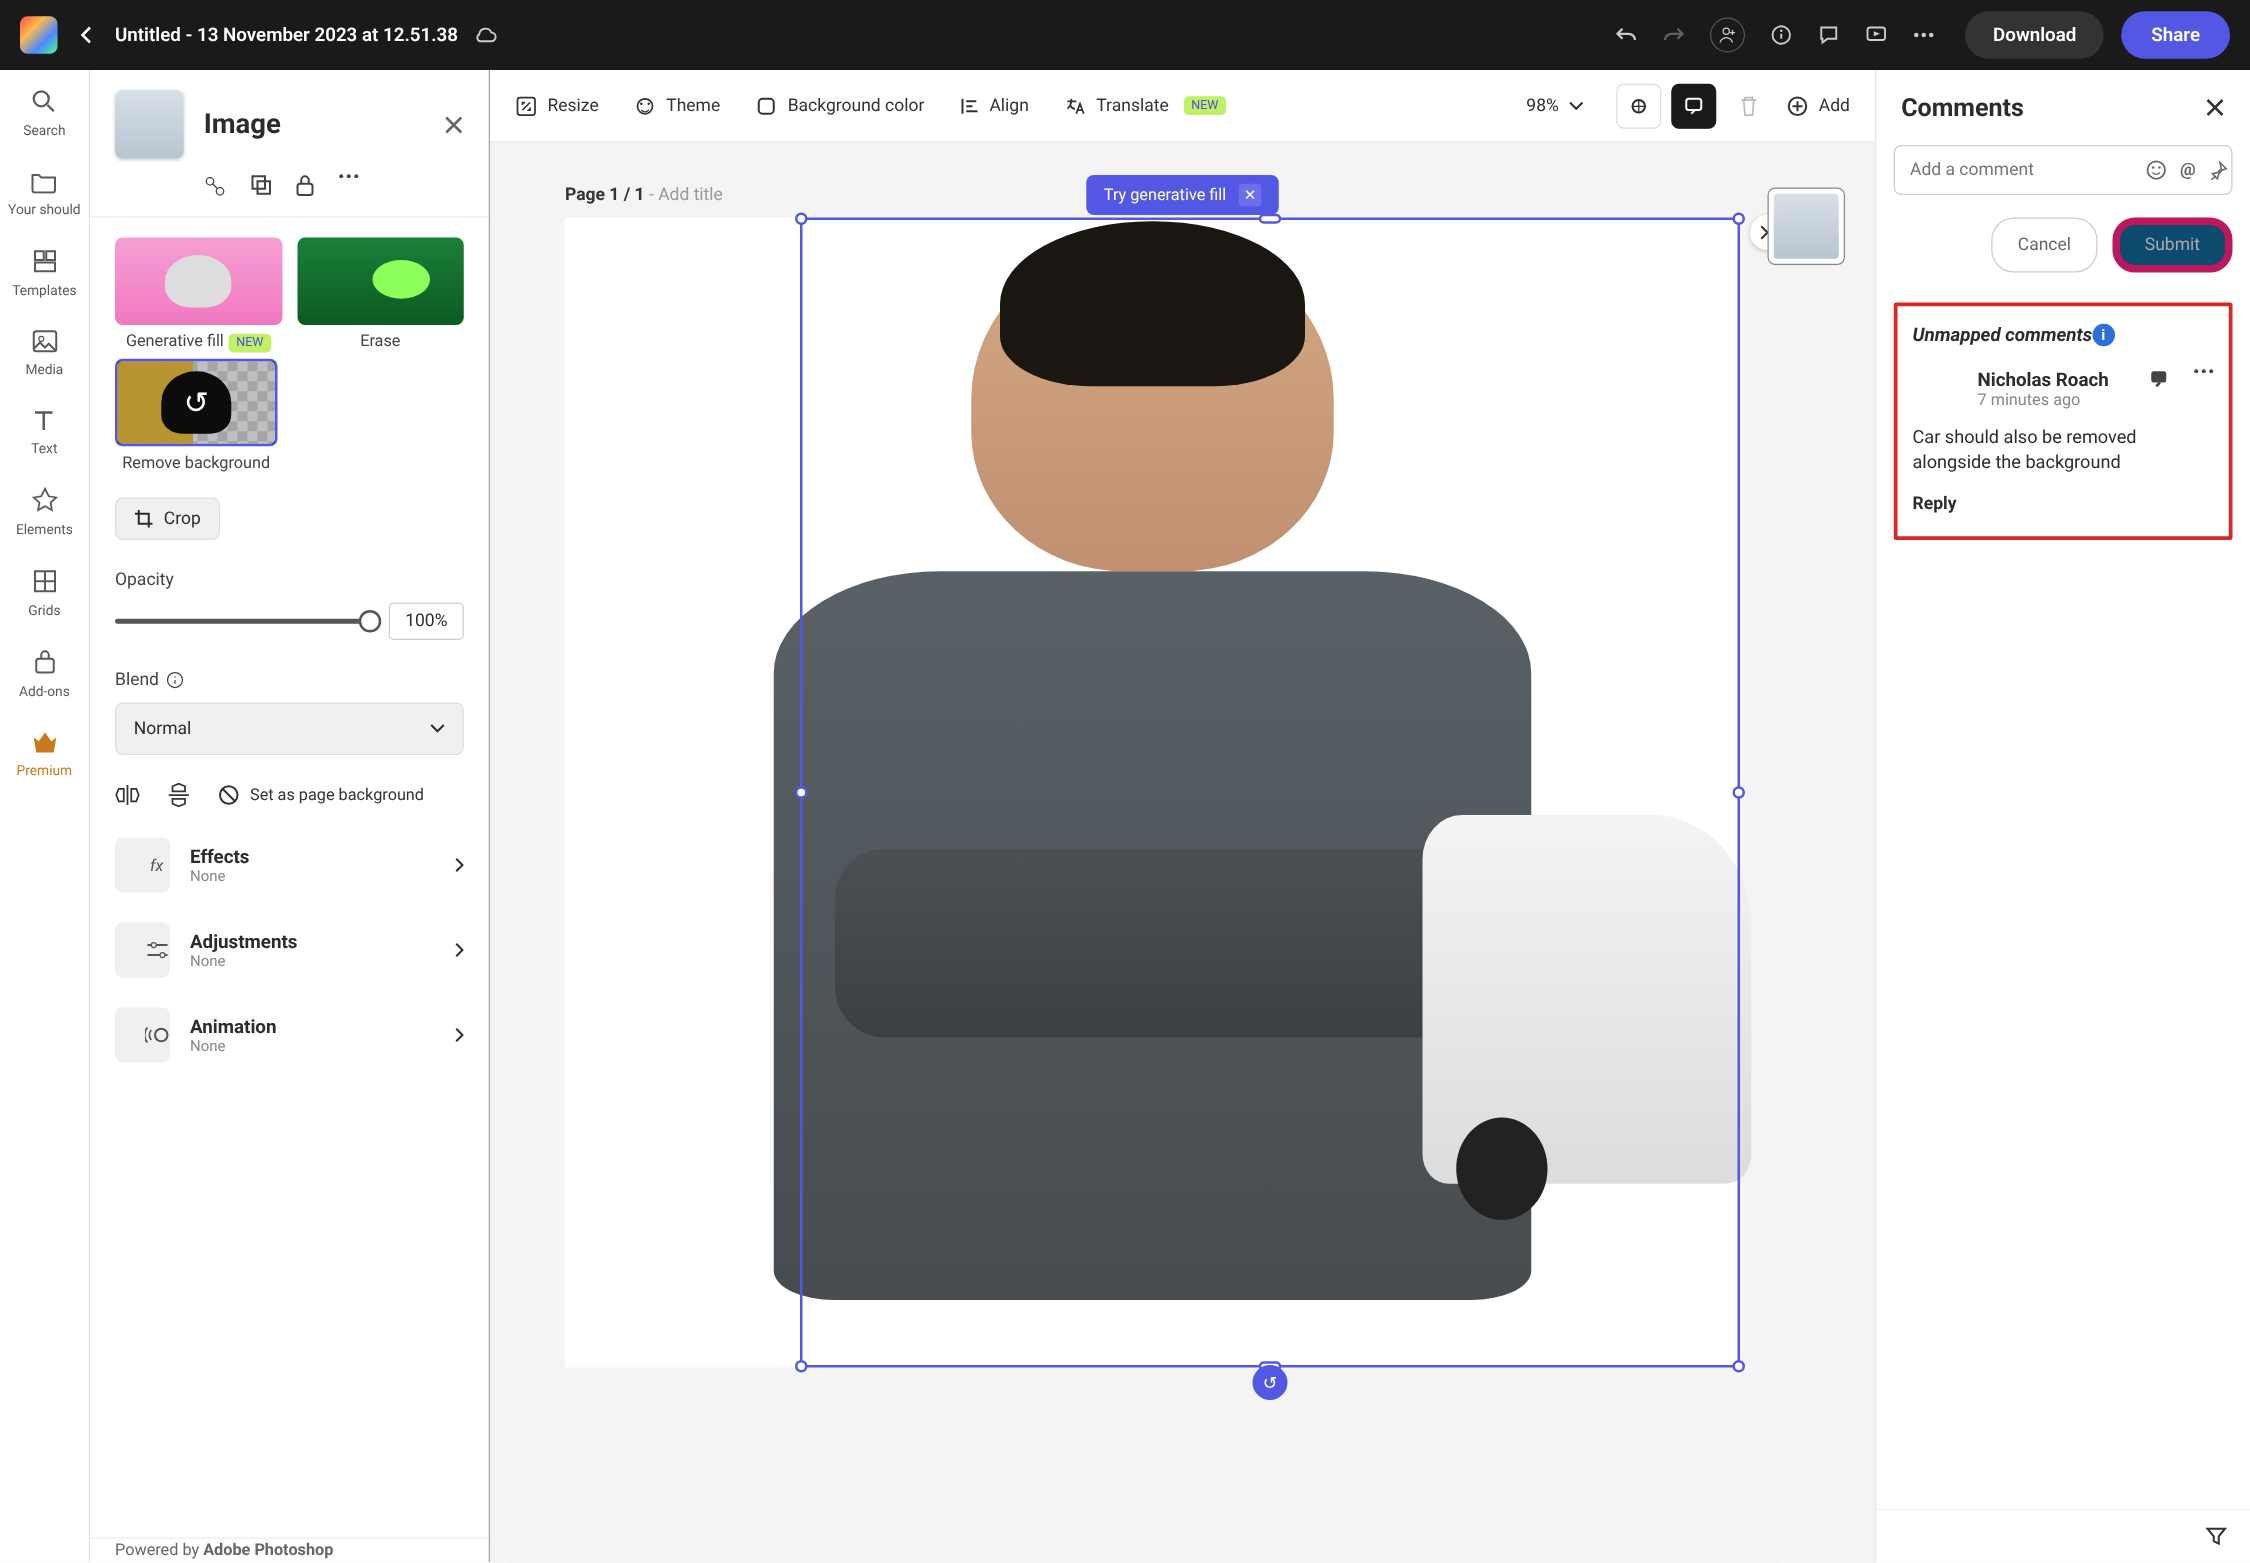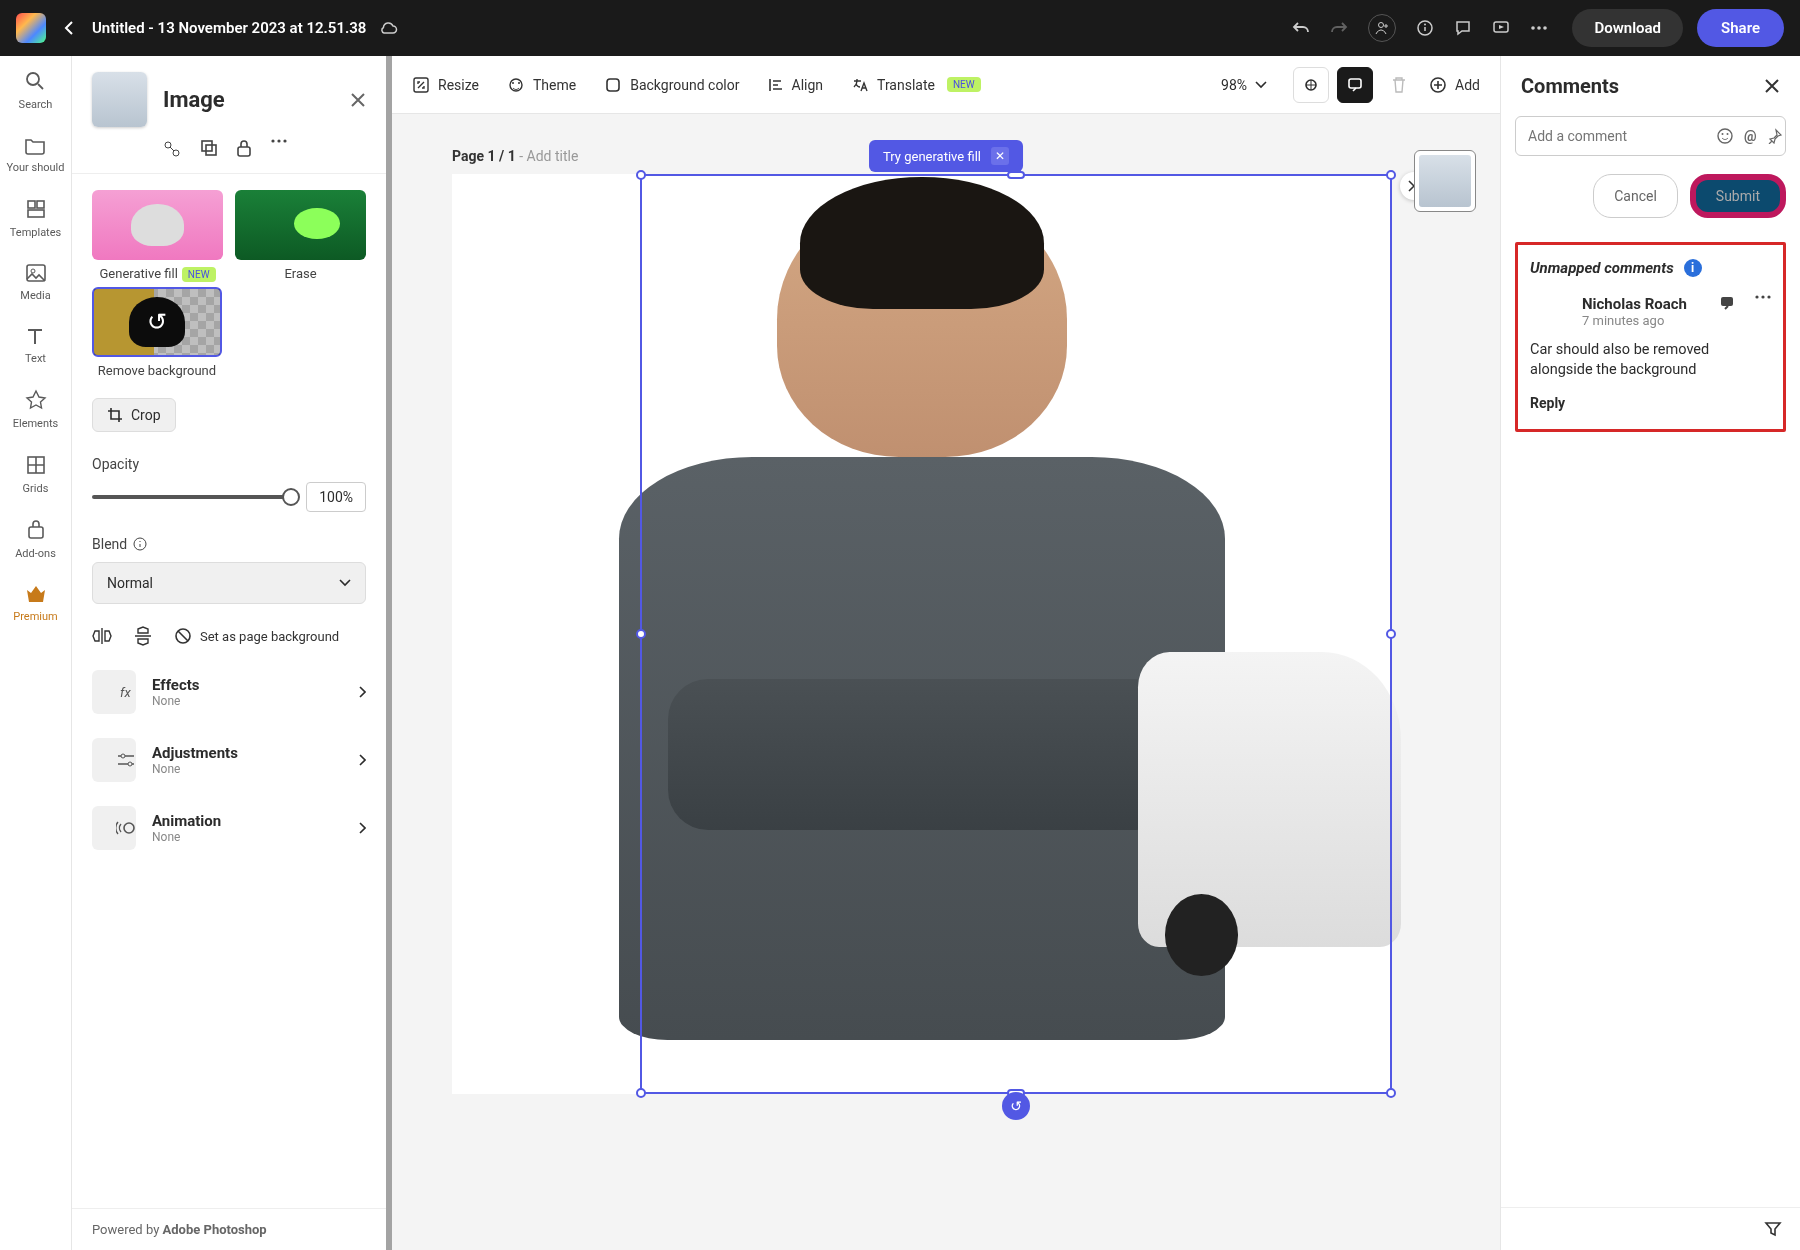--- a/index.html
+++ b/index.html
@@ -12,21 +12,21 @@
 .top-spacer{flex:1}
 .top-ic{color:#ccc;margin:0 10px;cursor:pointer}
 .top-ic.circled{border:1px solid #555;border-radius:50%;width:28px;height:28px;display:flex;align-items:center;justify-content:center}
 .dl-btn{background:#333;color:#fff;border:none;padding:10px 22px;border-radius:20px;font-weight:600;margin-left:14px;font-size:15px}
 .share-btn{background:#5258e4;color:#fff;border:none;padding:10px 24px;border-radius:20px;font-weight:600;margin-left:14px;font-size:15px}
 .body{flex:1;display:flex;min-height:0}
 .rail{width:72px;border-right:1px solid #e6e6e6;display:flex;flex-direction:column;align-items:center;padding-top:14px;background:#fff}
 .rail-item{display:flex;flex-direction:column;align-items:center;margin-bottom:24px;cursor:pointer;color:#5a5a5a}
 .rail-item svg{margin-bottom:6px}
 .rail-label{font-size:11px}
-.panel{width:320px;border-right:6px solid #a3a3a3;display:flex;flex-direction:column;background:#fff}
+.panel{width:320px;border-right:1px solid #a3a3a3;display:flex;flex-direction:column;background:#fff}
 .panel-head{display:flex;align-items:center;padding:16px 20px 8px}
 .thumb{width:55px;height:55px;border-radius:6px;background:linear-gradient(#d8e0e8,#b8c4d0);margin-right:16px;box-shadow:0 1px 3px rgba(0,0,0,.2)}
 .panel-title{font-size:22px;font-weight:700;flex:1}
 .panel-close{color:#666;cursor:pointer}
 .panel-icons{display:flex;gap:18px;padding:4px 20px 14px 90px;color:#444}
 .panel-icons .ic{cursor:pointer}
 .panel-body{padding:16px 20px;overflow-y:auto;border-top:1px solid #eee}
 .action-row{display:flex;gap:12px;margin-bottom:6px}
 .action-tile{flex:1;cursor:pointer}
 .action-img{width:100%;height:70px;border-radius:6px;margin-bottom:6px}
@@ -47,21 +47,21 @@
 .knob{position:absolute;right:-8px;top:-7px;width:18px;height:18px;background:#fff;border:2px solid #555;border-radius:50%}
 .val-box{border:1px solid #ccc;border-radius:4px;padding:6px 12px;font-size:14px}
 .blend-sel{width:100%;background:#f0f0f0;border:1px solid #ddd;border-radius:6px;padding:12px 14px;display:flex;justify-content:space-between;align-items:center;margin-top:8px}
 .mini-row{display:flex;gap:22px;align-items:center;margin-top:22px}
 .mini-ic{cursor:pointer;color:#333}
 .acc-item{display:flex;align-items:center;gap:16px;margin-top:24px;cursor:pointer}
 .acc-box{width:44px;height:44px;background:#f0f0f0;border-radius:6px;display:flex;align-items:center;justify-content:flex-end;color:#555}
 .acc-txt{flex:1}
 .acc-title{font-weight:700;font-size:15px}
 .acc-sub{font-size:12px;color:#888}
-.panel-foot{padding:13px 20px;border-top:1px solid #eee;font-size:13px;color:#666;margin-top:auto}
+.panel-foot{padding:2px 20px;border-top:1px solid #eee;font-size:13px;color:#666;margin-top:auto}
 .canvas-area{flex:1;display:flex;flex-direction:column;background:#f4f4f4;min-width:0}
 .canvas-toolbar{height:58px;background:#fff;border-bottom:1px solid #e6e6e6;display:flex;align-items:center;padding:0 20px}
 .ct-item{display:flex;align-items:center;gap:8px;margin-right:28px;color:#333;cursor:pointer;font-size:14px}
 .ct-spacer{flex:1}
 .zoom{display:flex;align-items:center;gap:8px;margin-right:18px}
 .sq-btn{width:36px;height:36px;border:1px solid #ddd;border-radius:6px;display:flex;align-items:center;justify-content:center;margin-left:8px;cursor:pointer}
 .sq-btn.active{background:#1a1a1a;color:#fff;border-color:#1a1a1a}
 .canvas-main{flex:1;position:relative;overflow:hidden}
 .page-info{position:absolute;left:60px;top:34px;font-size:14px;color:#333}
 .page-info .add-title{color:#999}
@@ -90,21 +90,21 @@
 .comments-title{font-size:20px;font-weight:700}
 .comment-input-wrap{padding:0 14px 8px}
 .comment-input{border:1px solid #ccc;border-radius:6px;padding:10px 12px;display:flex;align-items:center}
 .comment-input input{border:none;flex:1;font-size:14px;color:#888;outline:none}
 .ci-ic{margin-left:10px;color:#666;cursor:pointer}
 .comment-btns{display:flex;justify-content:flex-end;gap:12px;padding:10px 14px}
 .btn-cancel{background:#fff;border:1px solid #ccc;color:#666;padding:8px 20px;border-radius:18px;font-size:14px}
 .btn-submit{background:#0c4a6e;border:6px solid #be185d;color:#aaa;padding:8px 20px;border-radius:18px;font-size:14px}
 .comments-body{padding:14px;flex:1}
 .unmapped-box{border:3px solid #d62828;padding:14px 12px 18px;border-radius:2px}
-.unmapped-head{display:flex;align-items:center;gap:10px;margin-bottom:18px}
+.unmapped-head{display:flex;align-items:center;margin-bottom:18px}
 .unmapped-title{font-style:italic;font-weight:700;font-size:15px}
 .info-badge{width:18px;height:18px;background:#2a6fdb;color:#fff;border-radius:50%;font-size:12px;font-weight:700;display:flex;align-items:center;justify-content:center}
 .comment-item{}
 .comment-top{display:flex;align-items:flex-start;gap:10px}
 .commenter{font-weight:700;font-size:15px}
 .comment-time{font-size:13px;color:#888}
 .comment-meta{flex:1;padding-left:52px}
 .comment-acts{color:#444}
 .comment-body{font-size:14.5px;margin-top:12px;line-height:1.4}
 .reply-link{font-weight:700;font-size:14px;margin-top:14px;cursor:pointer}

